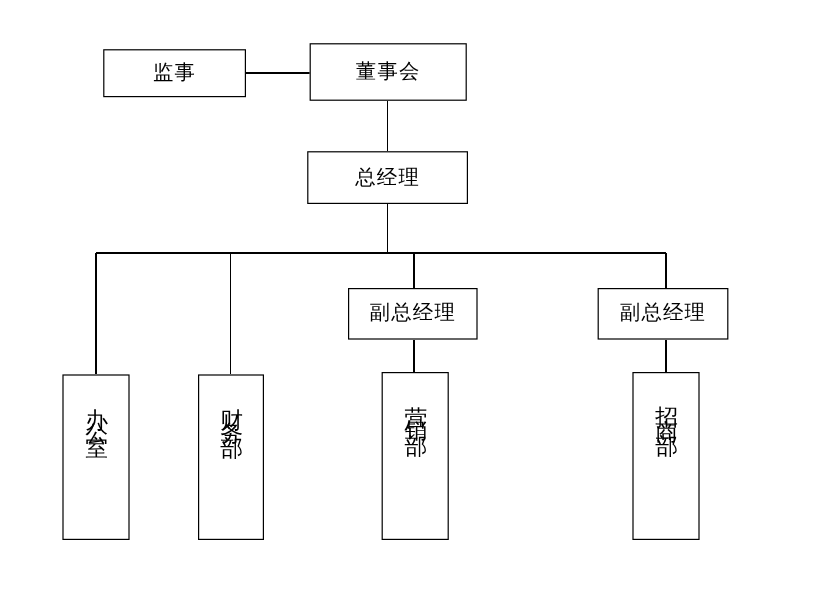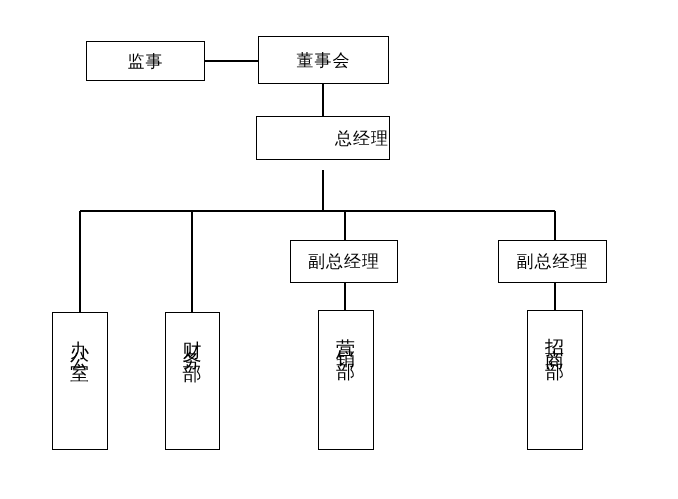--- a/index.html
+++ b/index.html
@@ -76,21 +76,21 @@
       <line x1="555" y1="283" x2="555" y2="310" stroke="#000000" stroke-width="1.4" shape-rendering="crispEdges"></line>
     </svg>
 
   <div id="node-layer">
       <div class="node horiz" style="left: 86px; top: 41px; width: 119px; height: 40px; border-color: rgb(0, 0, 0);">
         <span class="node-label" style="color: rgb(0, 0, 0);">监事</span>
       </div>
       <div class="node horiz" style="left: 258px; top: 36px; width: 131px; height: 48px; border-color: rgb(0, 0, 0); justify-content: center;">
         <span class="node-label" style="color: rgb(0, 0, 0);">董事会</span>
       </div>
-      <div class="node horiz" style="left: 256px; top: 116px; width: 134px; height: 44px; border-color: rgb(0, 0, 0); justify-content: flex-end;">
+      <div class="node horiz" style="left: 256px; top: 126px; width: 134px; height: 44px; border-color: rgb(0, 0, 0);">
         <span class="node-label" style="color: rgb(0, 0, 0);">总经理</span>
       </div>
       <div class="node horiz" style="left: 290px; top: 240px; width: 108px; height: 43px; border-color: rgb(0, 0, 0);">
         <span class="node-label" style="color: rgb(0, 0, 0);">副总经理</span>
       </div>
       <div class="node horiz" style="left: 498px; top: 240px; width: 109px; height: 43px; border-color: rgb(0, 0, 0);">
         <span class="node-label" style="color: rgb(0, 0, 0);">副总经理</span>
       </div>
       <div class="node vert" style="left: 52px; top: 312px; width: 56px; height: 138px; border-color: rgb(0, 0, 0);">
         <span class="node-label" style="color: rgb(0, 0, 0);">办公室</span>

